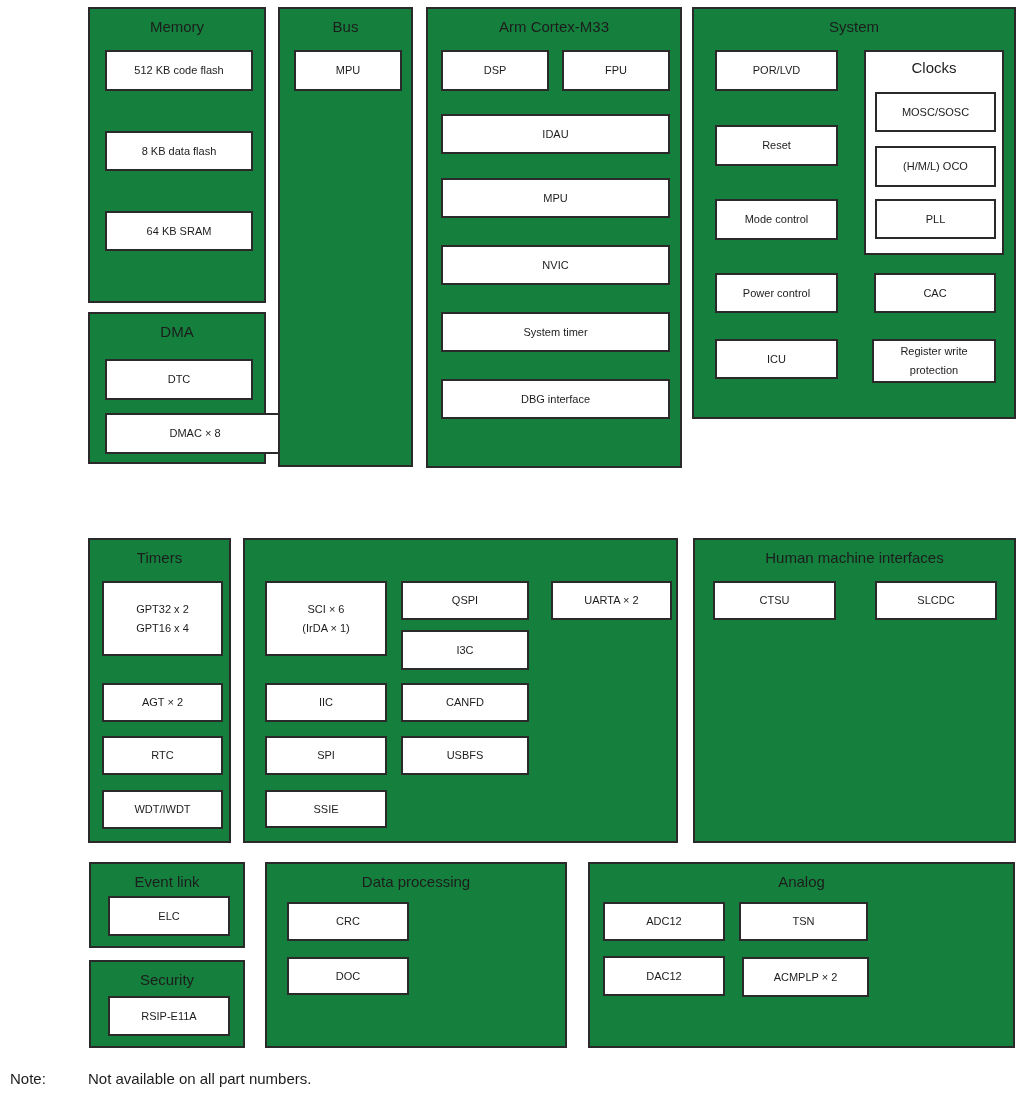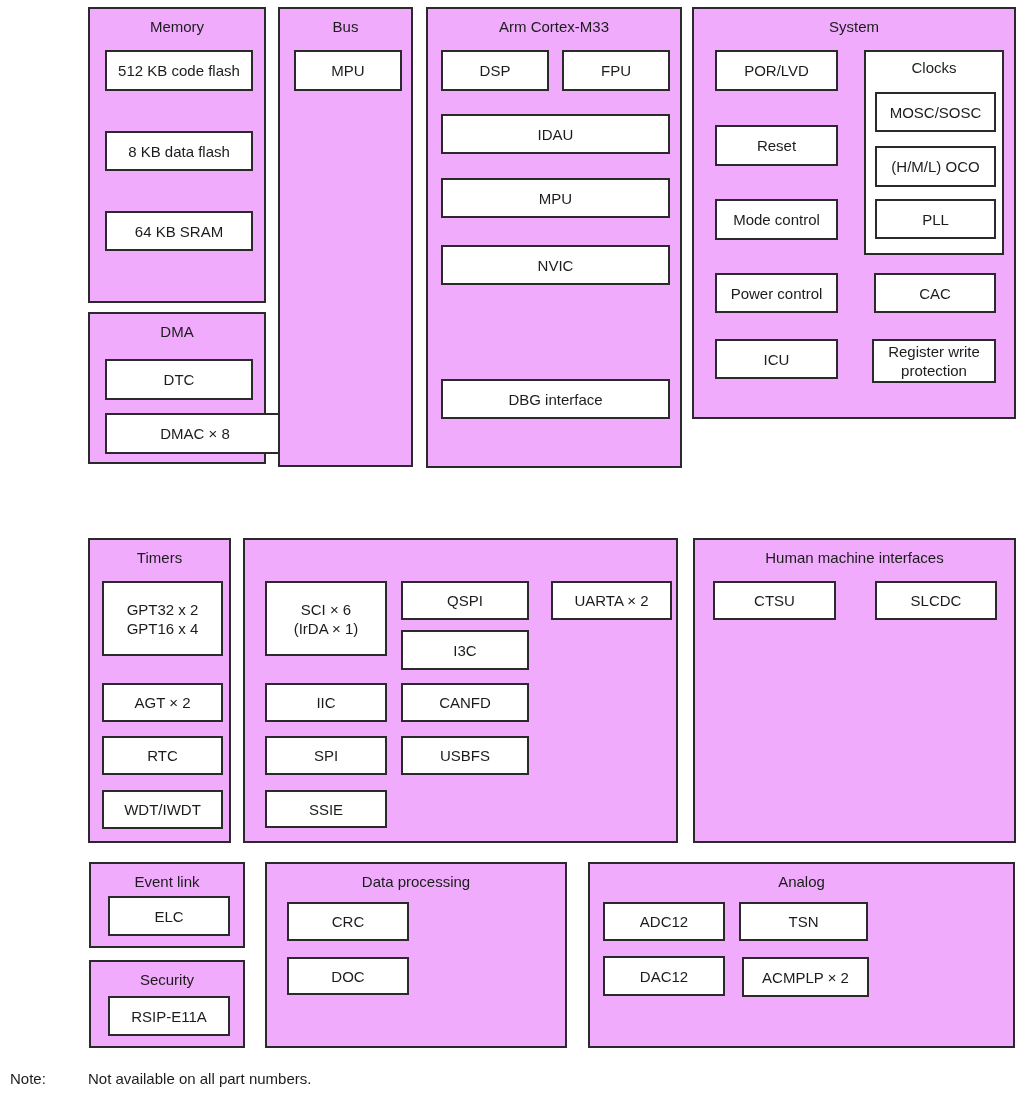--- a/index.html
+++ b/index.html
@@ -4,41 +4,41 @@
 <style>
   html, body { margin: 0; padding: 0; background: #ffffff; }
   body {
     width: 1030px; height: 1100px; position: relative;
     font-family: "Liberation Sans", sans-serif;
     color: #1c1c1c;
   }
   .group {
     position: absolute;
     border: 2px solid #2a2a2a;
-    background: #f0abfc;
+    background: #15803d;
     box-sizing: border-box;
   }
   .gtitle {
     position: absolute;
     top: 9px; left: 0; right: 0;
     text-align: center;
     font-size: 15px;
     font-weight: 400;
     margin: 0;
   }
   .box {
     position: absolute;
     border: 2px solid #2a2a2a;
     background: #ffffff;
     box-sizing: border-box;
     display: flex;
     align-items: center;
     justify-content: center;
     text-align: center;
-    font-size: 15px;
+    font-size: 11px;
     line-height: 19px;
     white-space: pre-line;
   }
   .subgroup {
     position: absolute;
     border: 2px solid #2a2a2a;
     background: #ffffff;
     box-sizing: border-box;
   }
   .note {
@@ -72,20 +72,21 @@
     <div class="box" style="left:14px;top:41px;width:108px;height:41px">MPU</div>
   </section>
 
   <section class="group" style="left:426px;top:7px;width:256px;height:461px">
     <h2 class="gtitle">Arm Cortex-M33</h2>
     <div class="box" style="left:13px;top:41px;width:108px;height:41px">DSP</div>
     <div class="box" style="left:134px;top:41px;width:108px;height:41px">FPU</div>
     <div class="box" style="left:13px;top:105px;width:229px;height:40px">IDAU</div>
     <div class="box" style="left:13px;top:169px;width:229px;height:40px">MPU</div>
     <div class="box" style="left:13px;top:236px;width:229px;height:40px">NVIC</div>
+    <div class="box" style="left:13px;top:303px;width:229px;height:40px">System timer</div>
     <div class="box" style="left:13px;top:370px;width:229px;height:40px">DBG interface</div>
   </section>
 
   <section class="group" style="left:692px;top:7px;width:324px;height:412px">
     <h2 class="gtitle">System</h2>
     <div class="box" style="left:21px;top:41px;width:123px;height:41px">POR/LVD</div>
     <div class="box" style="left:21px;top:116px;width:123px;height:41px">Reset</div>
     <div class="box" style="left:21px;top:190px;width:123px;height:41px">Mode control</div>
     <div class="box" style="left:21px;top:264px;width:123px;height:40px">Power control</div>
     <div class="box" style="left:21px;top:330px;width:123px;height:40px">ICU</div>

